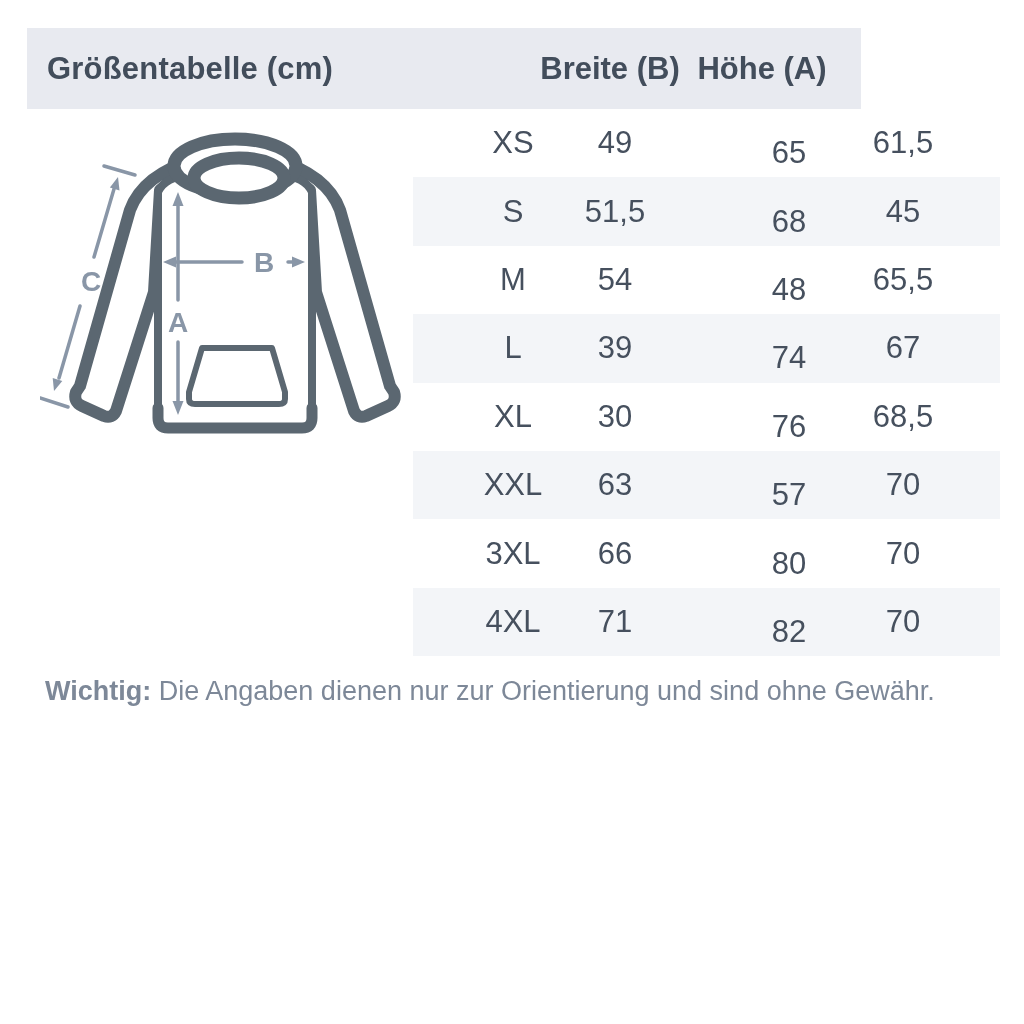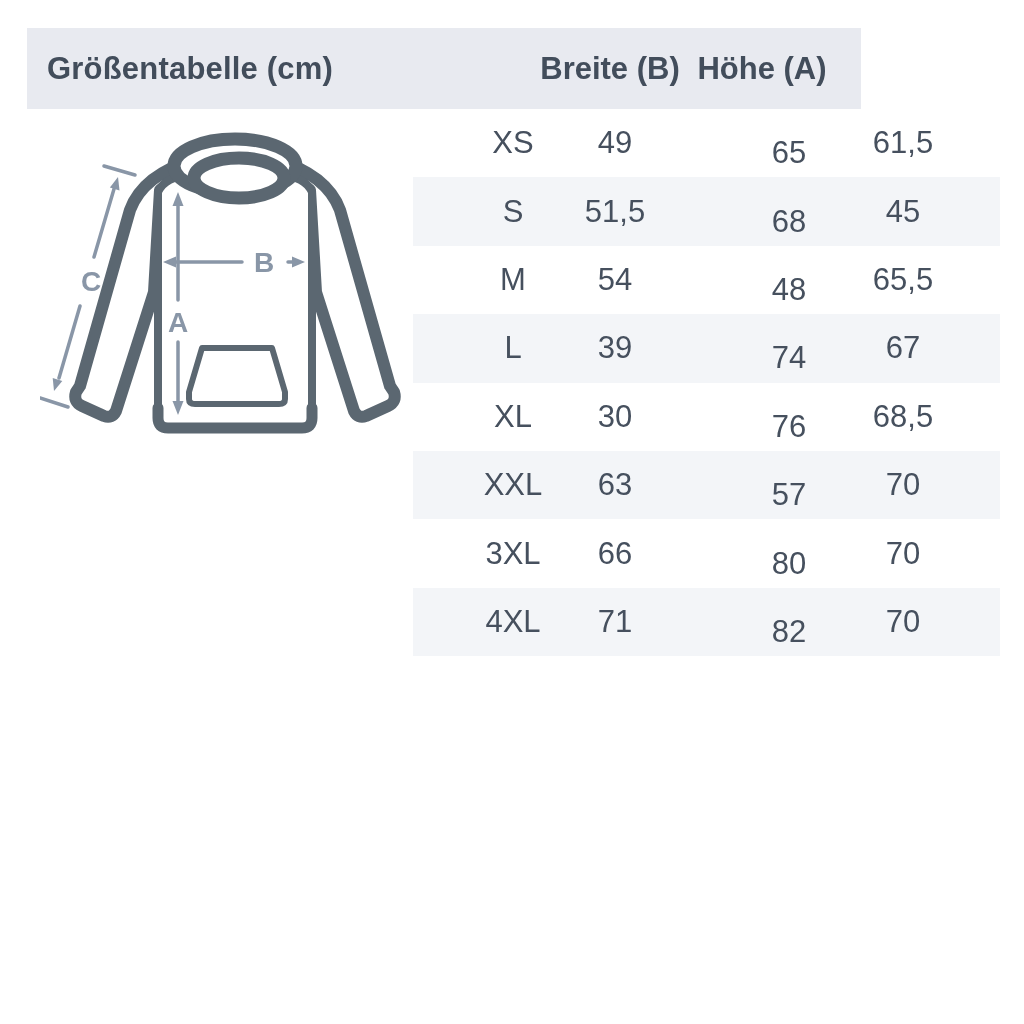--- a/index.html
+++ b/index.html
@@ -148,13 +148,14 @@
   </div>
   <div class="row striped">
     <span class="cell c-size">4XL</span>
     <span class="cell c-b">71</span>
     <span class="cell c-a">82</span>
     <span class="cell c-c">70</span>
   </div>
 </div>
 
 <div class="footer-note">
+  <div><strong>Wichtig:</strong><span> Die Angaben dienen nur zur Orientierung und sind ohne Gewähr.</span></div>
 </div>
 
 </body></html>

